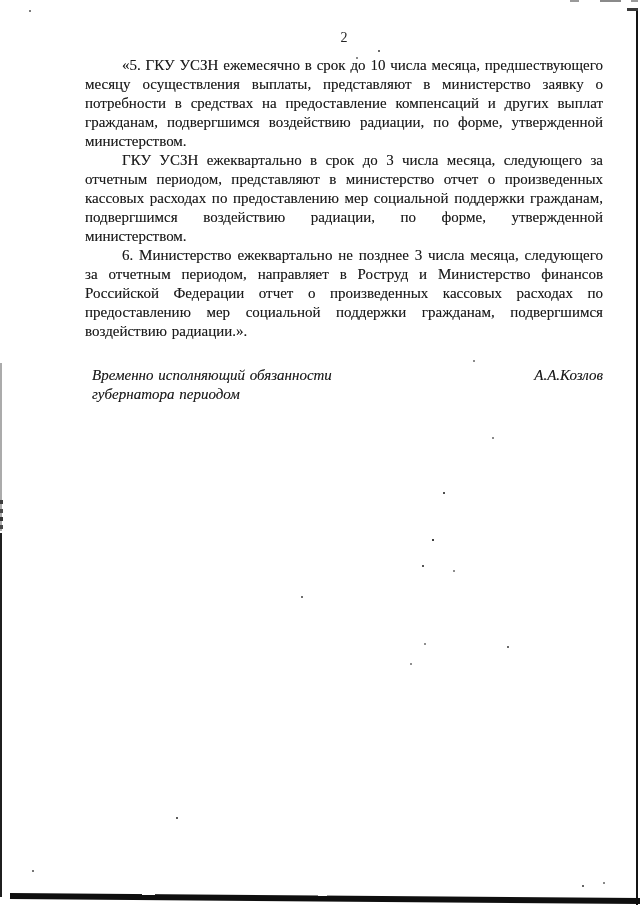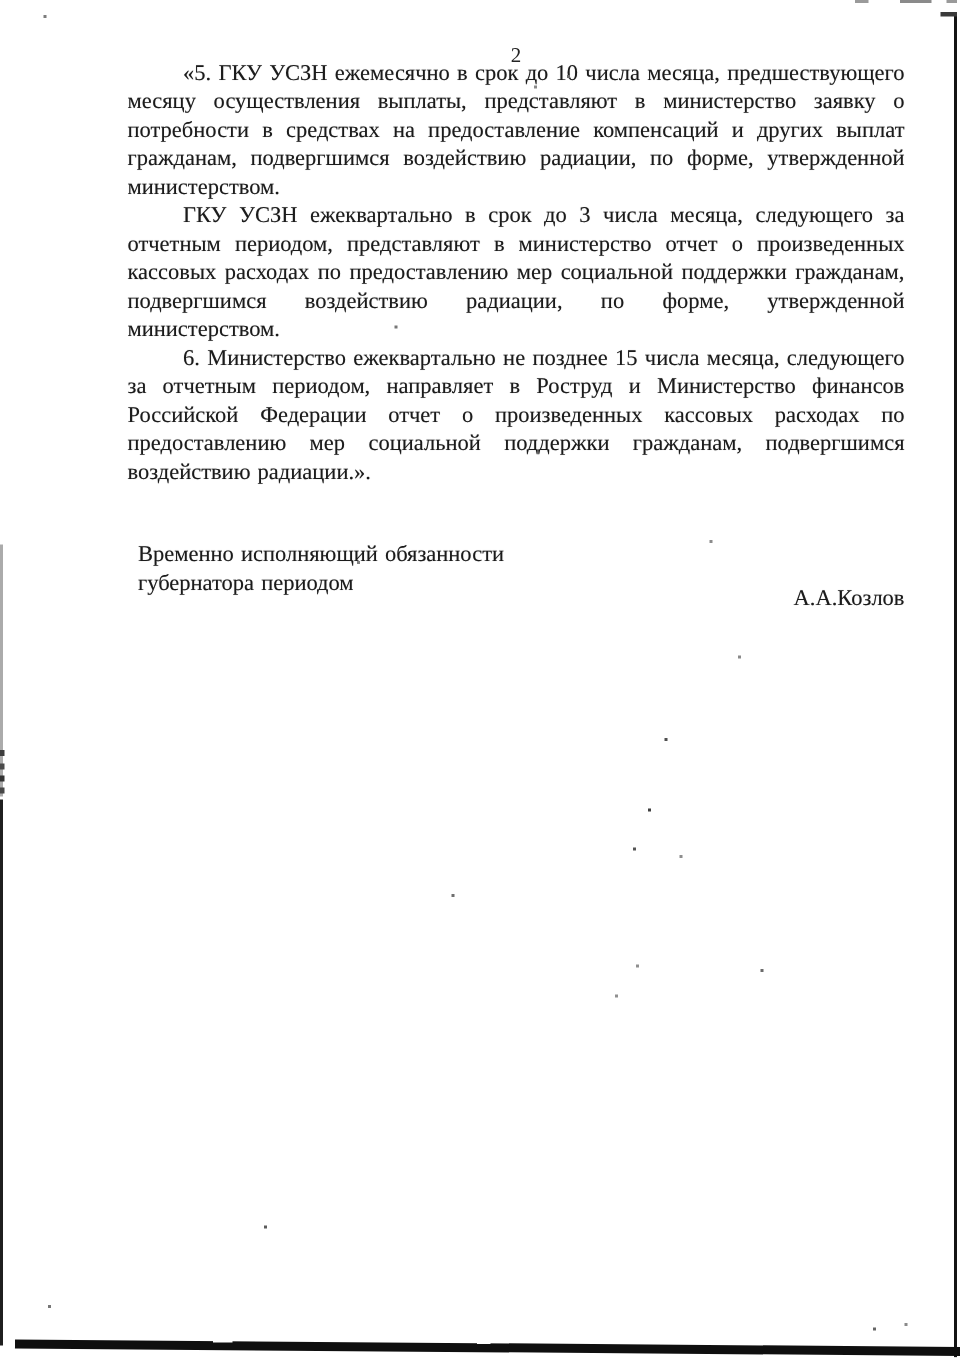--- a/index.html
+++ b/index.html
@@ -17,39 +17,39 @@
     top: 30px;
     left: 85px;
     width: 518px;
     text-align: center;
     font-size: 14px;
     color: #242424;
   }
   .content {
     position: absolute;
     left: 85px;
-    top: 40px;
+    top: 56px;
     width: 518px;
     font-size: 15px;
     line-height: 19px;
     text-align: justify;
     word-spacing: 1px;
     text-shadow: 0 0 0.5px rgba(25,25,25,0.45);
   }
   .para { margin: 0; text-indent: 37px; }
   .signature {
     margin-top: 25px;
     display: flex;
     justify-content: space-between;
-    align-items: center;
     text-align: left;
     padding-left: 7px;
+    font-style: italic;
   }
   .sig-title { line-height: 19px; }
-  .sig-name { white-space: nowrap; margin-top: 40px; }
+  .sig-name { white-space: nowrap; }
 
   
   .edge-right {
     position: absolute; top: 8px; left: 636px; width: 2px; height: 897px;
     background: #141414;
   }
   .edge-right-tick {
     position: absolute; top: 8px; left: 627px; width: 11px; height: 3px;
     background: #3a3a3a;
   }
@@ -104,21 +104,21 @@
 </head>
 <body>
 
 <div class="page">
 
   <div class="page-number">2</div>
 
   <div class="content">
     <p class="para">«5. ГКУ УСЗН ежемесячно в срок до 10 числа месяца, предшествующего месяцу осуществления выплаты, представляют в министерство заявку о потребности в средствах на предоставление компенсаций и других выплат гражданам, подвергшимся воздействию радиации, по форме, утвержденной министерством.</p>
     <p class="para">ГКУ УСЗН ежеквартально в срок до 3 числа месяца, следующего за отчетным периодом, представляют в министерство отчет о произведенных кассовых расходах по предоставлению мер социальной поддержки гражданам, подвергшимся воздействию радиации, по форме, утвержденной министерством.</p>
-    <p class="para">6. Министерство ежеквартально не позднее 15 числа месяца, следующего за отчетным периодом, направляет в Роструд и Министерство финансов Российской Федерации отчет о произведенных кассовых расходах по предоставлению мер социальной поддержки гражданам, подвергшимся воздействию радиации.».</p>
+    <p class="para">6. Министерство ежеквартально не позднее 3 числа месяца, следующего за отчетным периодом, направляет в Роструд и Министерство финансов Российской Федерации отчет о произведенных кассовых расходах по предоставлению мер социальной поддержки гражданам, подвергшимся воздействию радиации.».</p>
 
     <div class="signature">
       <div class="sig-title">
         <div>Временно исполняющий обязанности</div>
         <div>губернатора периодом</div>
       </div>
       <div class="sig-name">А.А.Козлов</div>
     </div>
   </div>
 

